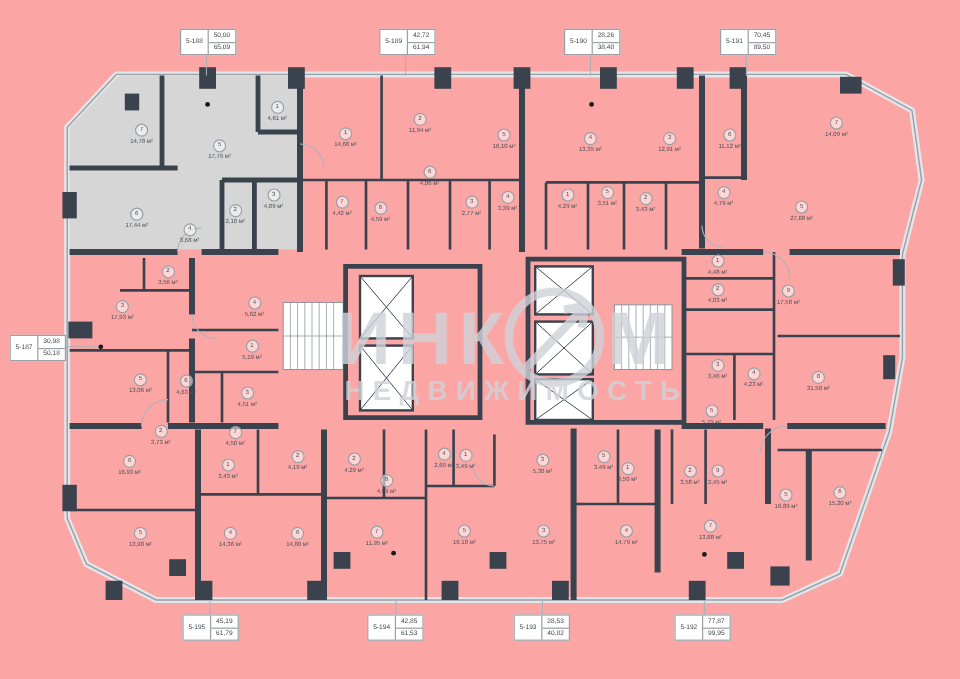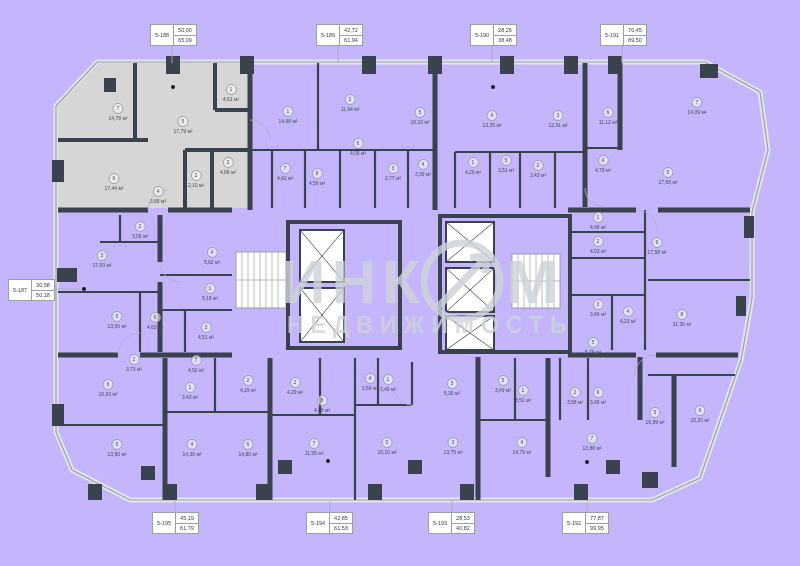--- a/index.html
+++ b/index.html
@@ -1,16 +1,16 @@
 <!DOCTYPE html>
 <html><head>
 <meta charset="utf-8">
 <style>
   html,body{margin:0;padding:0;background:#ffffff;}
-  .stage{position:relative;width:800px;height:566px;background:#c4b5fd;overflow:hidden;
+  .stage{position:relative;width:800px;height:566px;background:#fca5a5;overflow:hidden;
          font-family:"Liberation Sans","DejaVu Sans",sans-serif;}
   .stage svg{position:absolute;left:0;top:0;}
   #label-layer{position:absolute;left:0;top:0;width:800px;height:566px;z-index:2;pointer-events:none;}
   #wm-layer{z-index:3;pointer-events:none;}
   .room{position:absolute;transform:translate(-50%,-50%);text-align:center;color:#4a4f55;}
   .room .num{width:9px;height:9px;border:0.8px solid #9aa0a6;border-radius:50%;
              font-size:5px;line-height:9px;margin:0 auto 1px;color:#4a4f55;background:rgba(255,255,255,.55);}
   .room .area{font-size:5px;white-space:nowrap;letter-spacing:0;}
   .unit{position:absolute;display:flex;align-items:stretch;background:#fff;
         border:0.8px solid #9aa0a6;color:#3f444a;}

